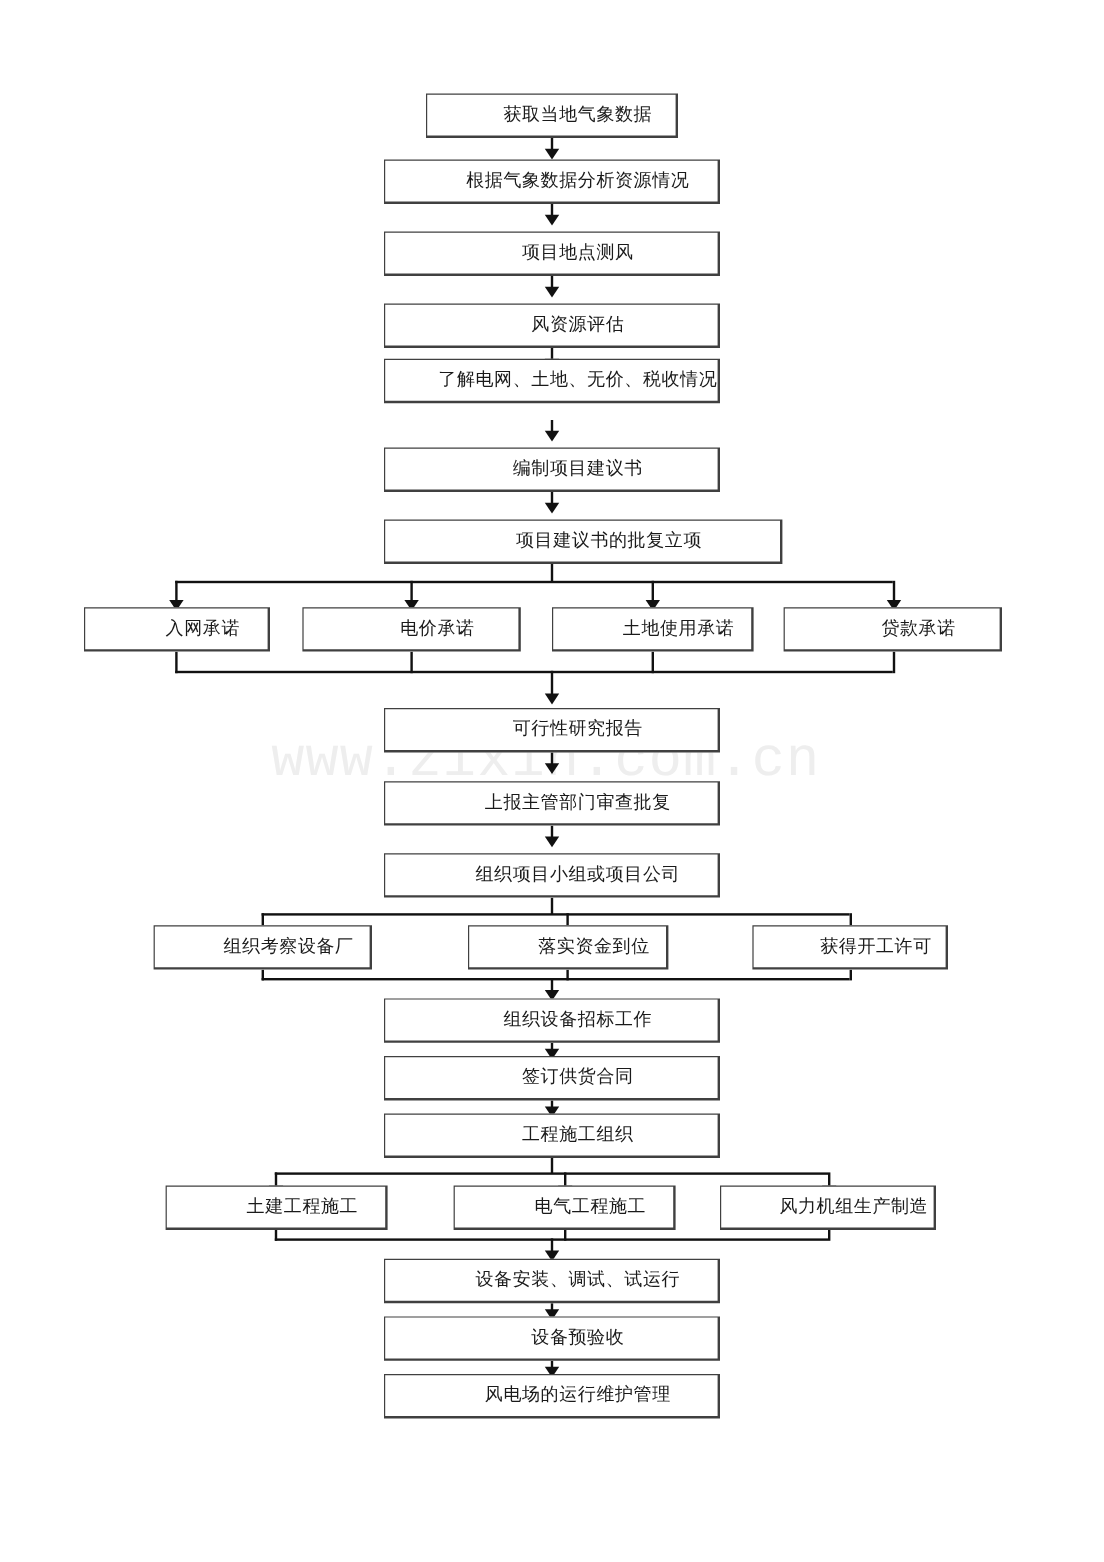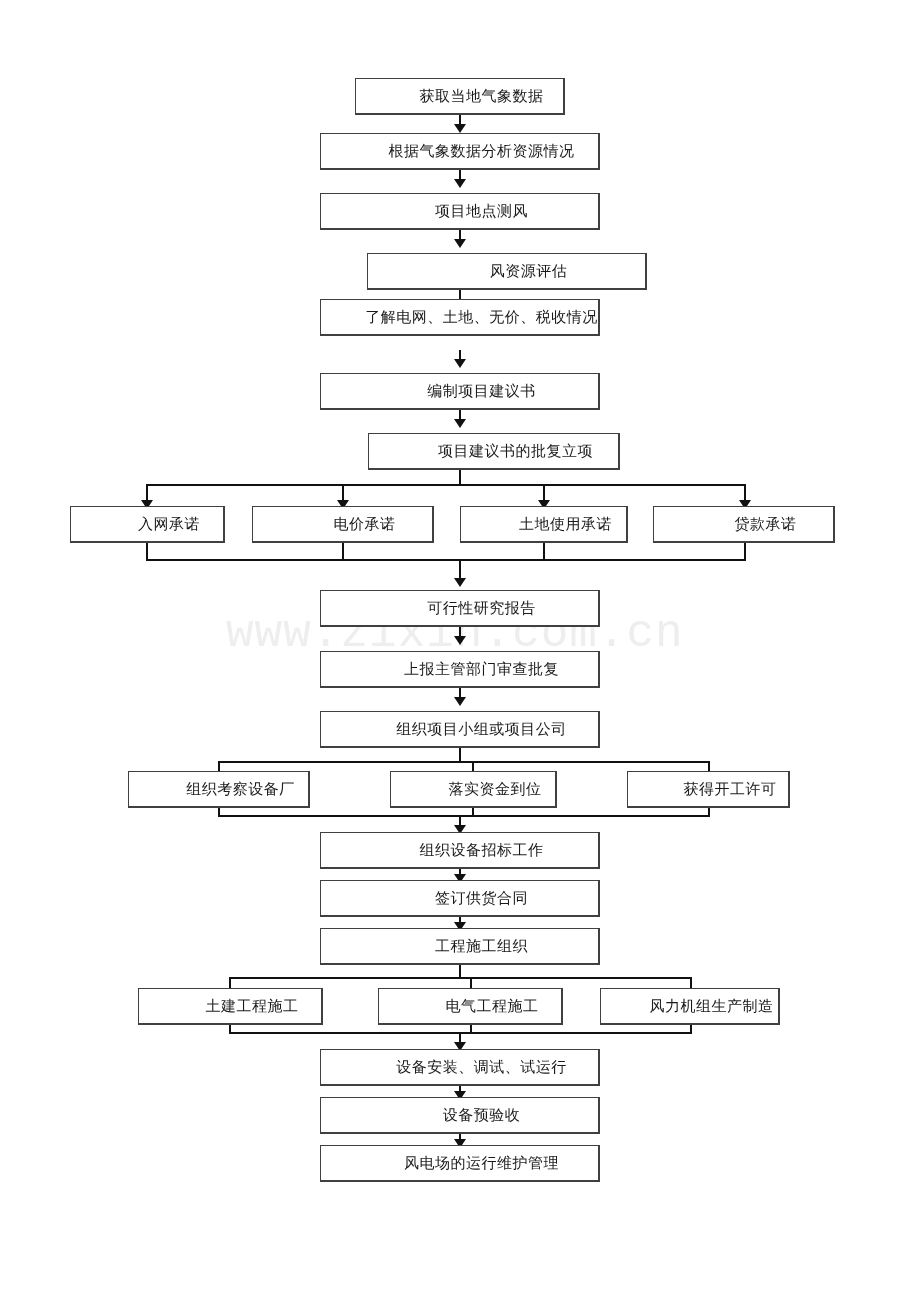--- a/index.html
+++ b/index.html
@@ -91,39 +91,39 @@
   </div>
   <div class="vline" style="left:459px; top:170px; height:14px;"></div>
   <div class="arrowhead" style="left:454px; top:179px;"></div>
 
   <div class="node" style="left:320px; top:193px; width:280px; height:37px;">
     <span class="label">项目地点测风</span>
   </div>
   <div class="vline" style="left:459px; top:230px; height:14px;"></div>
   <div class="arrowhead" style="left:454px; top:239px;"></div>
 
-  <div class="node" style="left:320px; top:253px; width:280px; height:37px;margin-left:47px;">
+  <div class="node" style="left:320px; top:253px; width:280px; height:37px;">
     <span class="label">风资源评估</span>
   </div>
   <div class="vline" style="left:459px; top:290px; height:14px;"></div>
   <div class="arrowhead" style="left:454px; top:299px;"></div>
 
   <div class="node" style="left:320px; top:299px; width:280px; height:37px;">
     <span class="label">了解电网、土地、无价、税收情况</span>
   </div>
   <div class="vline" style="left:459px; top:350px; height:14px;"></div>
   <div class="arrowhead" style="left:454px; top:359px;"></div>
 
   <div class="node" style="left:320px; top:373px; width:280px; height:37px;">
     <span class="label">编制项目建议书</span>
   </div>
   <div class="vline" style="left:459px; top:410px; height:14px;"></div>
   <div class="arrowhead" style="left:454px; top:419px;"></div>
 
-  <div class="node" style="left:320px; top:433px; width:252px; height:37px;margin-left:48px;">
+  <div class="node" style="left:320px; top:433px; width:332px; height:37px;">
     <span class="label">项目建议书的批复立项</span>
   </div>
 
   <div class="vline" style="left:459px; top:470px; height:15px;"></div>
   <div class="hline" style="left:146px; top:484px; width:598px;"></div>
   <div class="vline" style="left:146px; top:484px; height:18px;"></div>
   <div class="arrowhead" style="left:141px; top:500px;"></div>
   <div class="vline" style="left:342px; top:484px; height:18px;"></div>
   <div class="arrowhead" style="left:337px; top:500px;"></div>
   <div class="vline" style="left:543px; top:484px; height:18px;"></div>

